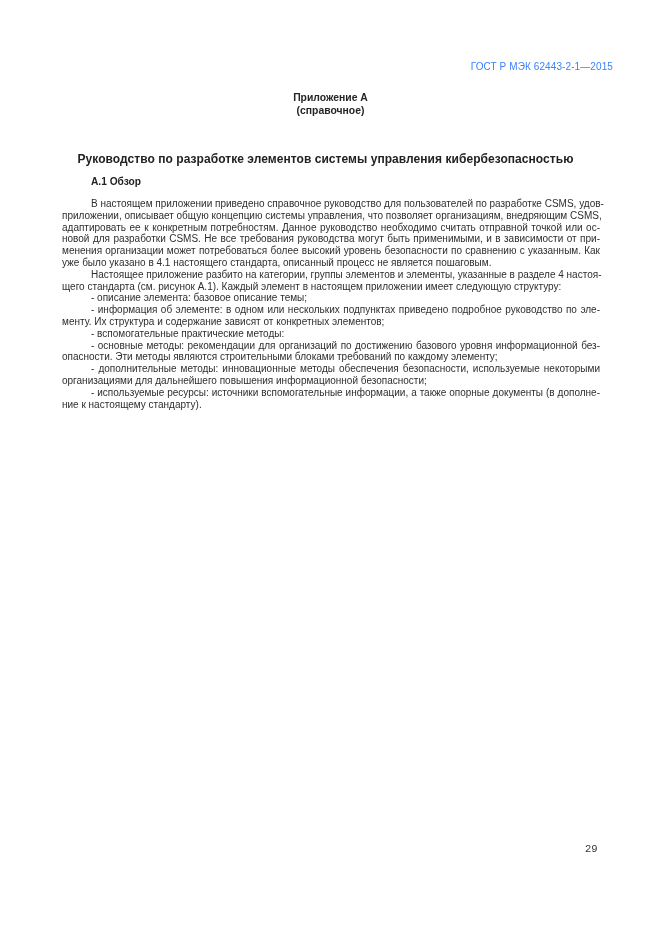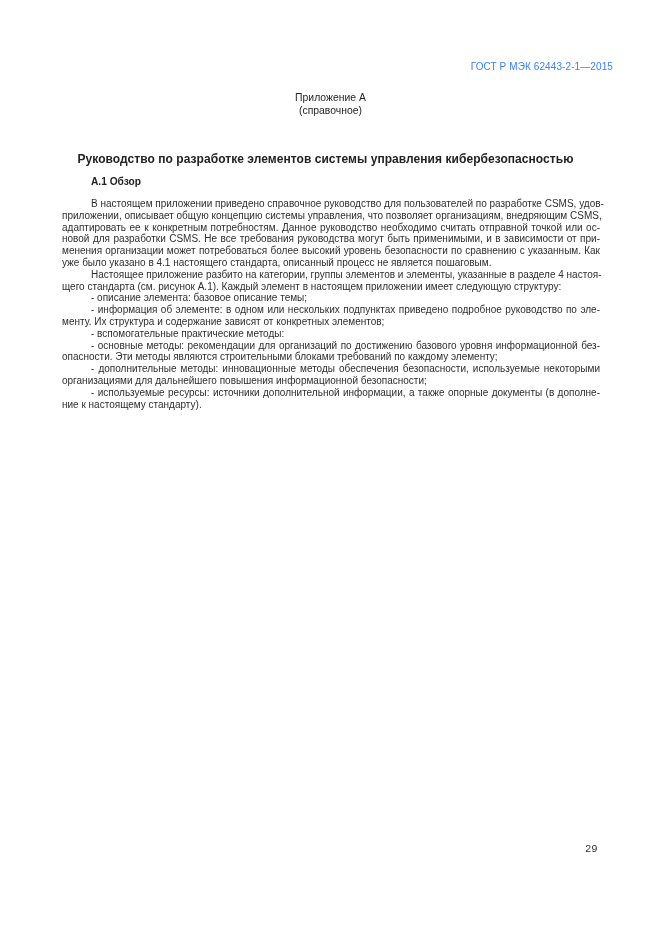--- a/index.html
+++ b/index.html
@@ -1,19 +1,19 @@
 <!DOCTYPE html>
 <html><head>
 <meta charset="utf-8">
 <style>
   html, body { margin: 0; padding: 0; background: #ffffff; }
   body { width: 661px; height: 935px; position: relative; overflow: hidden;
          font-family: "Liberation Sans", sans-serif; color: #2a2a2a; }
   .header-code { position: absolute; right: 48px; top: 61px; font-size: 10px; font-weight: normal; color: #3b82f6; letter-spacing: 0.1px; }
-  .annex { position: absolute; left: 0; width: 661px; top: 92px; text-align: center; font-size: 10.4px; font-weight: normal; line-height: 12.5px; color: #252525; }
+  .annex { position: absolute; left: 0; width: 661px; top: 92px; text-align: center; font-size: 10.4px; font-weight: bold; line-height: 12.5px; color: #252525; }
   .title { position: absolute; left: 9px; width: 633px; top: 152px; text-align: center; font-size: 12px; font-weight: bold; color: #222; letter-spacing: 0.05px; }
   .section { position: absolute; left: 91px; top: 176px; font-size: 10.2px; font-weight: bold; color: #222; }
   .body { position: absolute; left: 62px; width: 538px; top: 198px; font-size: 10px; line-height: 11.8px; color: #2e2e2e; }
   .body .line { display: block; white-space: nowrap; text-align: justify; text-align-last: justify; height: 11.8px; }
   .body .line.last { text-align-last: left; }
   .body .line.indent { padding-left: 29px; }
   .page-num { position: absolute; left: 585px; top: 843px; font-size: 10.5px; color: #333; font-family: Liberation Mono, monospace; }
 </style>
 </head>
 <body>
@@ -39,17 +39,17 @@
     <span class="line indent">Настоящее приложение разбито на категории, группы элементов и элементы, указанные в разделе 4 настоя-</span>
     <span class="line last">щего стандарта (см. рисунок А.1). Каждый элемент в настоящем приложении имеет следующую структуру:</span>
     <span class="line indent last">- описание элемента: базовое описание темы;</span>
     <span class="line indent">- информация об элементе: в одном или нескольких подпунктах приведено подробное руководство по эле-</span>
     <span class="line last">менту. Их структура и содержание зависят от конкретных элементов;</span>
     <span class="line indent last">- вспомогательные практические методы:</span>
     <span class="line indent">- основные методы: рекомендации для организаций по достижению базового уровня информационной без-</span>
     <span class="line last">опасности. Эти методы являются строительными блоками требований по каждому элементу;</span>
     <span class="line indent">- дополнительные методы: инновационные методы обеспечения безопасности, используемые некоторыми</span>
     <span class="line last">организациями для дальнейшего повышения информационной безопасности;</span>
-    <span class="line indent">- используемые ресурсы: источники дополнительной информации, а также опорные документы (в дополне-</span>
+    <span class="line indent">- используемые ресурсы: источники вспомогательные информации, а также опорные документы (в дополне-</span>
     <span class="line last">ние к настоящему стандарту).</span>
   </div>
 
 <div class="page-num">29</div>
 
 </body></html>

